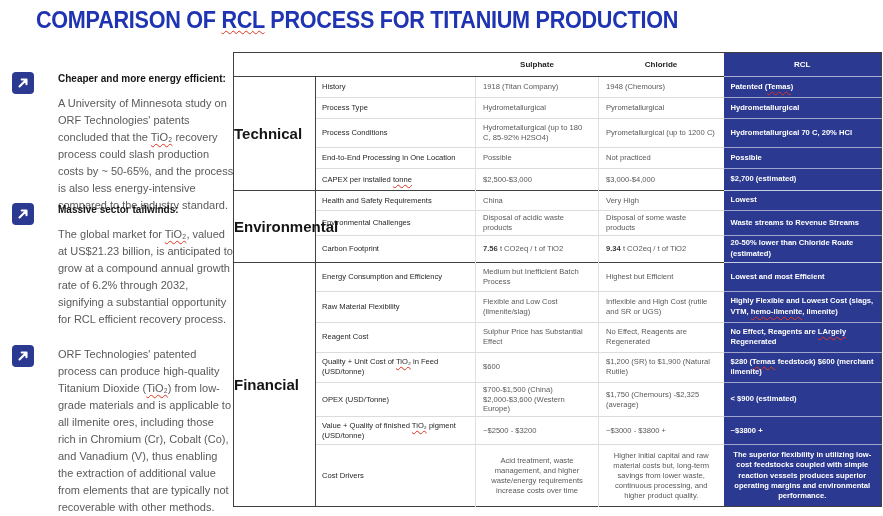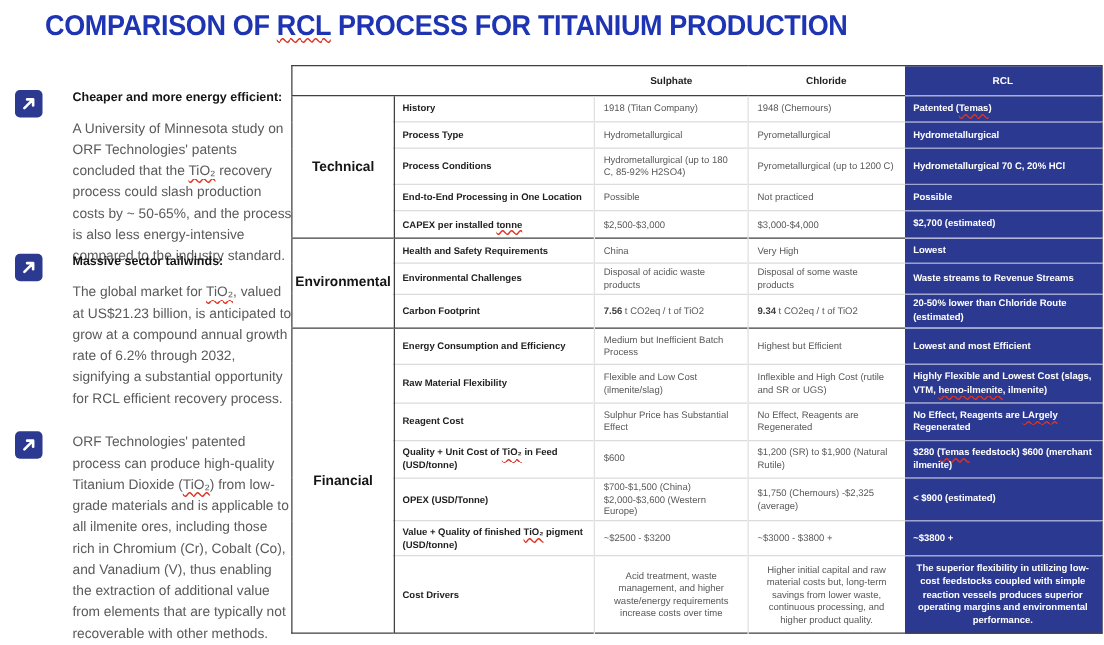--- a/index.html
+++ b/index.html
@@ -28,23 +28,23 @@
   
   table.cmp{ position:absolute; left:233px; top:52px; width:648px;
              border-collapse:collapse; table-layout:fixed;
              border:1.5px solid #404040; background:#fff; }
   .cmp col.g{ width:82px; } .cmp col.a{ width:160px; }
   .cmp col.s{ width:123px; } .cmp col.c{ width:125px; } .cmp col.r{ width:158px; }
   .cmp th{ font-size:8px; font-weight:bold; color:#1f1f1f; text-align:center;
            height:24px; border-bottom:1.5px solid #404040; background:#fff; }
   .cmp th.rcl-h{ background:#2b3990; color:#ffffff; border-bottom:1px solid rgba(255,255,255,.6); }
   .cmp td{ vertical-align:middle; border-top:1px solid #dcdcdc; }
-  .cmp td.group{ font-size:11px; font-weight:bold; color:#151515; text-align:center;
+  .cmp td.group{ font-size:15px; font-weight:bold; color:#151515; 
                  border-right:1.2px solid #404040; background:#fff; }
-  .cmp td.attr{ font-size:7.6px; font-weight:bold; color:#1f1f1f; padding:2px 6px; line-height:1.3; }
+  .cmp td.attr{ font-size:7.6px; font-weight:normal; color:#1f1f1f; padding:2px 6px; line-height:1.3; }
   .cmp td.val{ font-size:7.6px; color:#595959; padding:2px 7px; line-height:1.3;
                border-left:1px solid #e0e0e0; }
   .cmp td.rcl{ background:#2b3990; color:#ffffff; font-weight:bold; font-size:7.6px;
                padding:2px 7px; line-height:1.35; border-top:1px solid rgba(255,255,255,.55); }
   .cmp tr.gstart td{ border-top:1.5px solid #404040; }
   .cmp tr.gstart td.rcl{ border-top:1.5px solid rgba(255,255,255,.75); }
   .cmp td.center{ text-align:center; }
   .bnum{ font-weight:bold; color:#3c3c3c; }
   tr.h21{height:21px} tr.h20{height:20px} tr.h22{height:22px} tr.h27{height:27px}
   tr.h28{height:28px} tr.h29{height:29px} tr.h30{height:30px} tr.h31{height:31px} tr.h62{height:62px}

